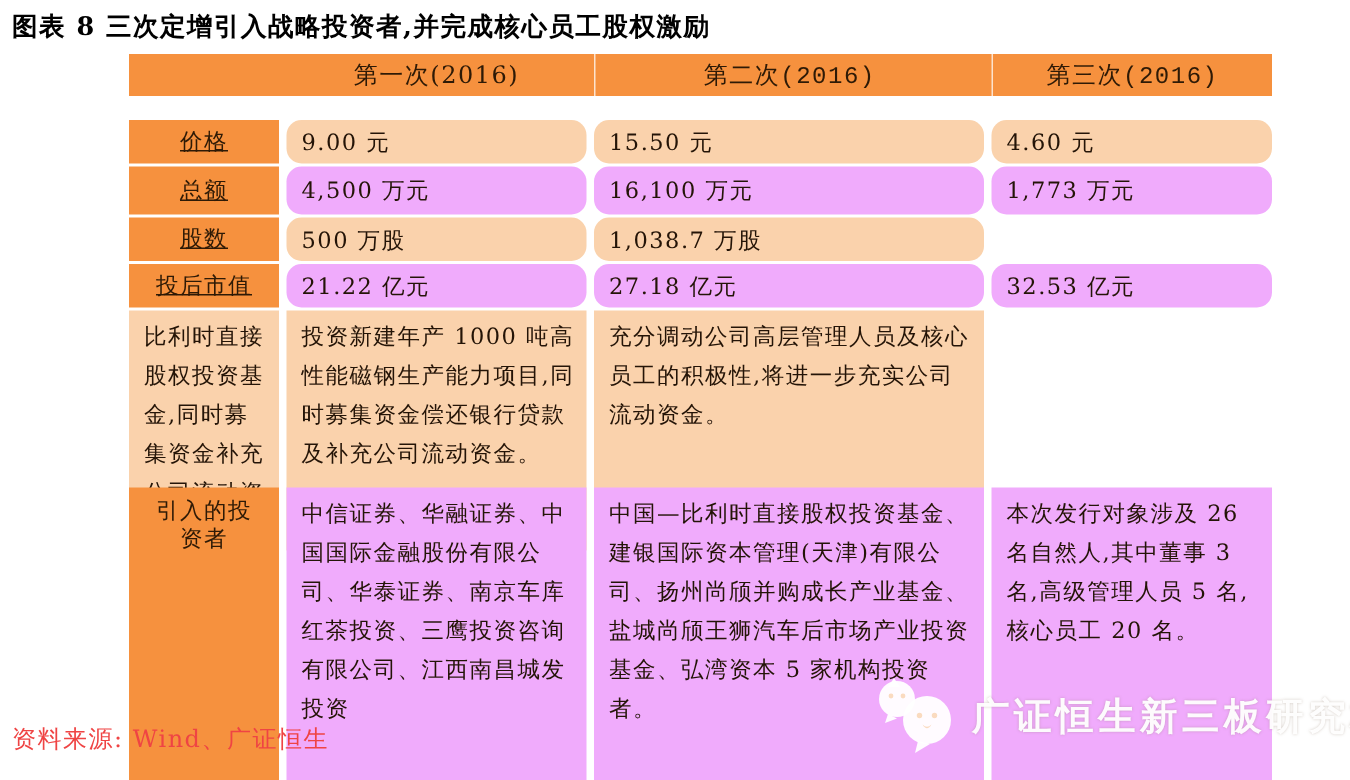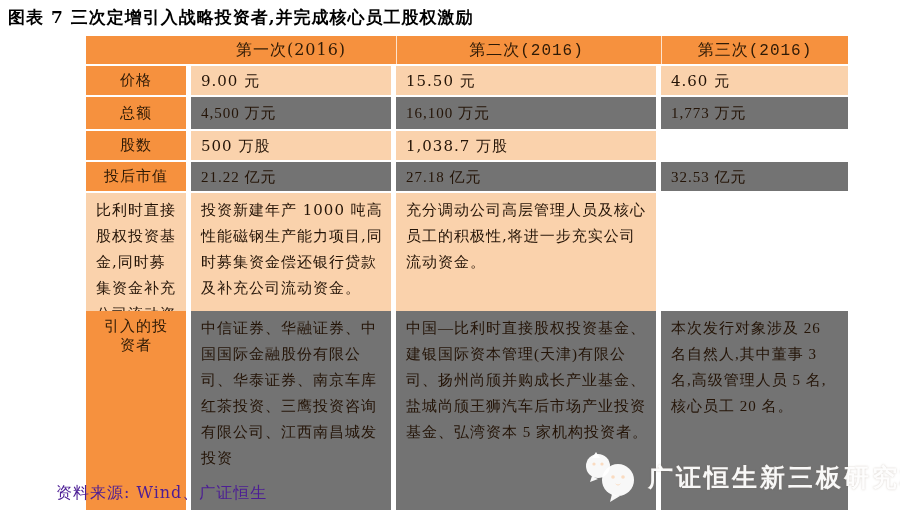--- a/index.html
+++ b/index.html
@@ -10,68 +10,68 @@
     color:#241407;
   }
   .title{
     position:absolute;left:8px;top:6px;
     font-size:17px;font-weight:bold;color:#000;
     letter-spacing:1px;white-space:nowrap;
   }
   .tbl{position:absolute;left:86px;top:36px;width:762px;}
   .hdr{
     display:grid;grid-template-columns:100px 200px 260px 187px;
-    column-gap:5px;height:28px;margin-bottom:2px;
+    column-gap:5px;height:28px;margin-bottom:16px;
     background:#F6913E;
   }
   .hcell{
     display:flex;align-items:center;justify-content:center;
     font-size:16px;letter-spacing:1px;color:#2e1a06;
   }
   .hcell.sep{border-left:1px solid rgba(255,255,255,.75);font-family:Liberation Mono, monospace;}
   .row{
     display:grid;grid-template-columns:100px 200px 260px 187px;
     column-gap:5px;margin-bottom:2px;
   }
   .row.gap-big{margin-bottom:8px;}
   .lbl{
     background:#F6913E;box-sizing:border-box;
     display:flex;justify-content:center;text-align:center;
     font-size:15px;letter-spacing:1px;color:#2e1a06;
     padding:0 14px;
   }
-  .single .lbl{align-items:center;}
+  .single .lbl{align-items:center;text-decoration:underline;}
   .multi  .lbl{align-items:flex-start;padding-top:6px;}
   .cell{
     box-sizing:border-box;font-size:15px;letter-spacing:1px;
     line-height:26px;padding:0 8px 0 10px;color:#241407;
   }
-  .single .cell{display:flex;align-items:center;}
+  .single .cell{display:flex;align-items:center;border-radius:10px;}
   .multi  .cell{padding-top:4px;}
   .band-a .cell{background:#FAD2AC;}
-  .band-b .cell{background:#737373;font-family:Liberation Serif, serif;}
+  .band-b .cell{background:#f0abfc;}
   .src{
     position:absolute;left:8px;top:483px;
-    font-size:16px;letter-spacing:1px;color:#4c1d95;white-space:nowrap;margin-left:48px;
+    font-size:16px;letter-spacing:1px;color:#ef4444;white-space:nowrap;
   }
   .wm{
     position:absolute;left:582px;top:449px;
     display:flex;align-items:center;gap:8px;pointer-events:none;
   }
   .wm-logo{flex:0 0 auto;}
   .wm-text{
     font-size:25px;font-weight:bold;letter-spacing:3px;white-space:nowrap;
     color:rgba(255,255,255,0.95);
     text-shadow:0 0 2px rgba(130,105,85,0.35);
   }
 </style>
 </head>
 <body>
 
-<div class="title">图表 7 三次定增引入战略投资者,并完成核心员工股权激励</div>
+<div class="title">图表 8 三次定增引入战略投资者,并完成核心员工股权激励</div>
 
 <div class="tbl">
 
   <div class="hdr">
     <div class="hcell"></div>
     <div class="hcell">第一次(2016)</div>
     <div class="hcell sep">第二次(2016)</div>
     <div class="hcell sep">第三次(2016)</div>
   </div>
 

